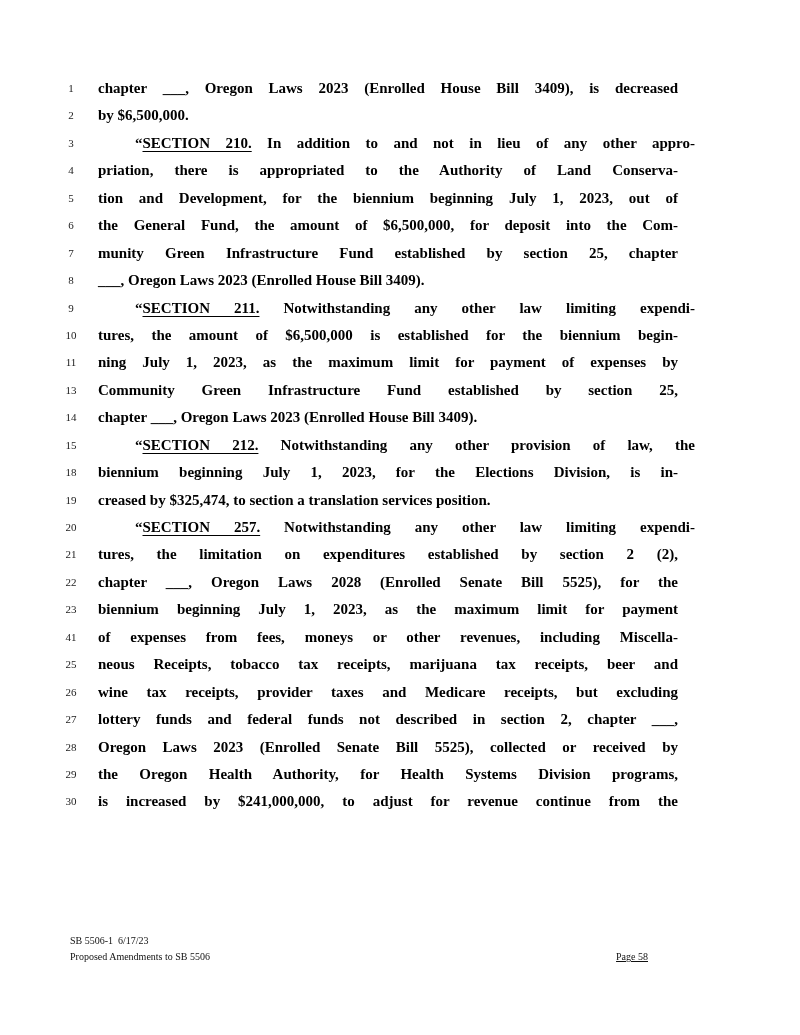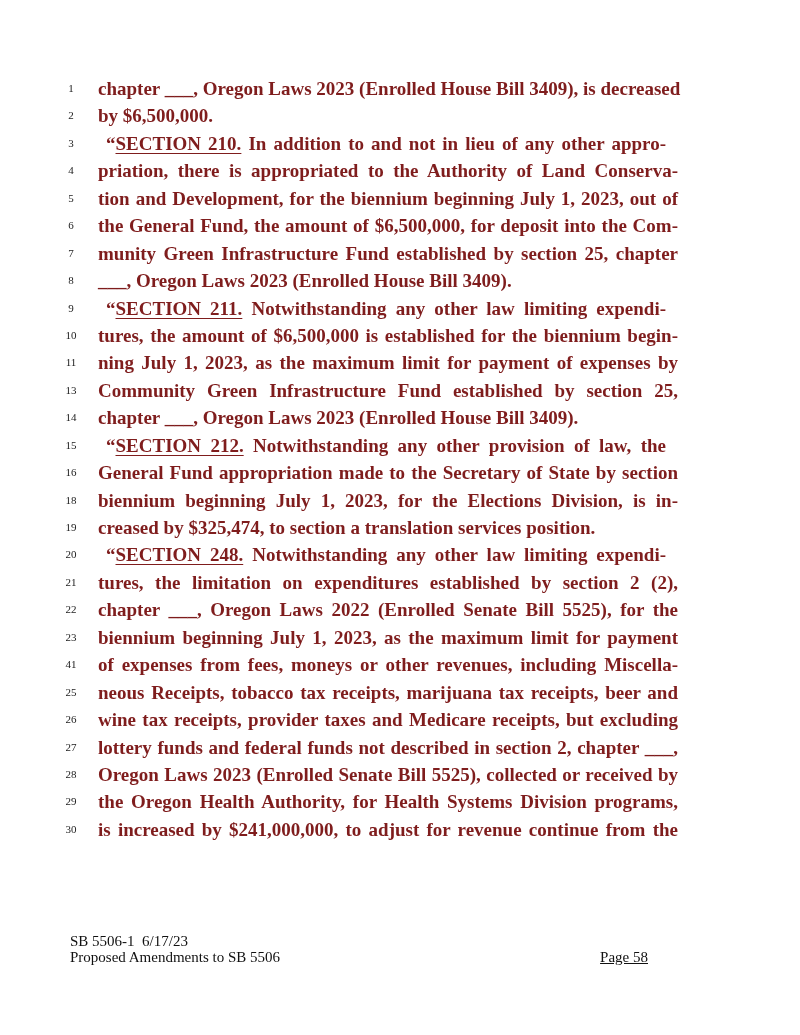--- a/index.html
+++ b/index.html
@@ -43,43 +43,43 @@
     font-size: 11px;
     font-weight: normal;
     color: #222;
   }
   .txt {
     position: absolute;
     left: 38px;
     width: 580px;
     font-family: "Liberation Serif", serif;
     font-weight: bold;
-    font-size: 19px;
+    font-size: 15px;
     text-align: justify;
     text-align-last: justify;
-    color: #7f1d1d;
+    color: #000000;
   }
   .txt.last {
     text-align-last: left;
   }
   .txt.indent {
-    left: 46px;
+    left: 75px;
     width: 560px;
   }
   .sec {
     text-decoration: underline;
     text-underline-offset: 3px;
   }
   .footer {
     position: absolute;
     left: 70px;
     top: 933px;
     width: 590px;
     font-family: "Liberation Serif", serif;
-    font-size: 15px;
+    font-size: 10px;
     line-height: 16px;
     color: #111;
   }
   .footer .row {
     position: relative;
     height: 16px;
   }
   .footer .page-num {
     position: absolute;
     right: 12px;
@@ -142,42 +142,38 @@
       </div>
       <div class="line">
         <span class="ln">14</span>
         <span class="txt last">chapter ___, Oregon Laws 2023 (Enrolled House Bill 3409).</span>
       </div>
       <div class="line">
         <span class="ln">15</span>
         <span class="txt indent"><span>“</span><span class="sec">SECTION 212.</span><span> Notwithstanding any other provision of law, the</span></span>
       </div>
       <div class="line">
-        <span class="ln">16</span>
-        <span class="txt">General Fund appropriation made to the Secretary of State by section</span>
-      </div>
-      <div class="line">
         <span class="ln">18</span>
         <span class="txt">biennium beginning July 1, 2023, for the Elections Division, is in-</span>
       </div>
       <div class="line">
         <span class="ln">19</span>
         <span class="txt last">creased by $325,474, to section a translation services position.</span>
       </div>
       <div class="line">
         <span class="ln">20</span>
-        <span class="txt indent"><span>“</span><span class="sec">SECTION 248.</span><span> Notwithstanding any other law limiting expendi-</span></span>
+        <span class="txt indent"><span>“</span><span class="sec">SECTION 257.</span><span> Notwithstanding any other law limiting expendi-</span></span>
       </div>
       <div class="line">
         <span class="ln">21</span>
         <span class="txt">tures, the limitation on expenditures established by section 2 (2),</span>
       </div>
       <div class="line">
         <span class="ln">22</span>
-        <span class="txt">chapter ___, Oregon Laws 2022 (Enrolled Senate Bill 5525), for the</span>
+        <span class="txt">chapter ___, Oregon Laws 2028 (Enrolled Senate Bill 5525), for the</span>
       </div>
       <div class="line">
         <span class="ln">23</span>
         <span class="txt">biennium beginning July 1, 2023, as the maximum limit for payment</span>
       </div>
       <div class="line">
         <span class="ln">41</span>
         <span class="txt">of expenses from fees, moneys or other revenues, including Miscella-</span>
       </div>
       <div class="line">

